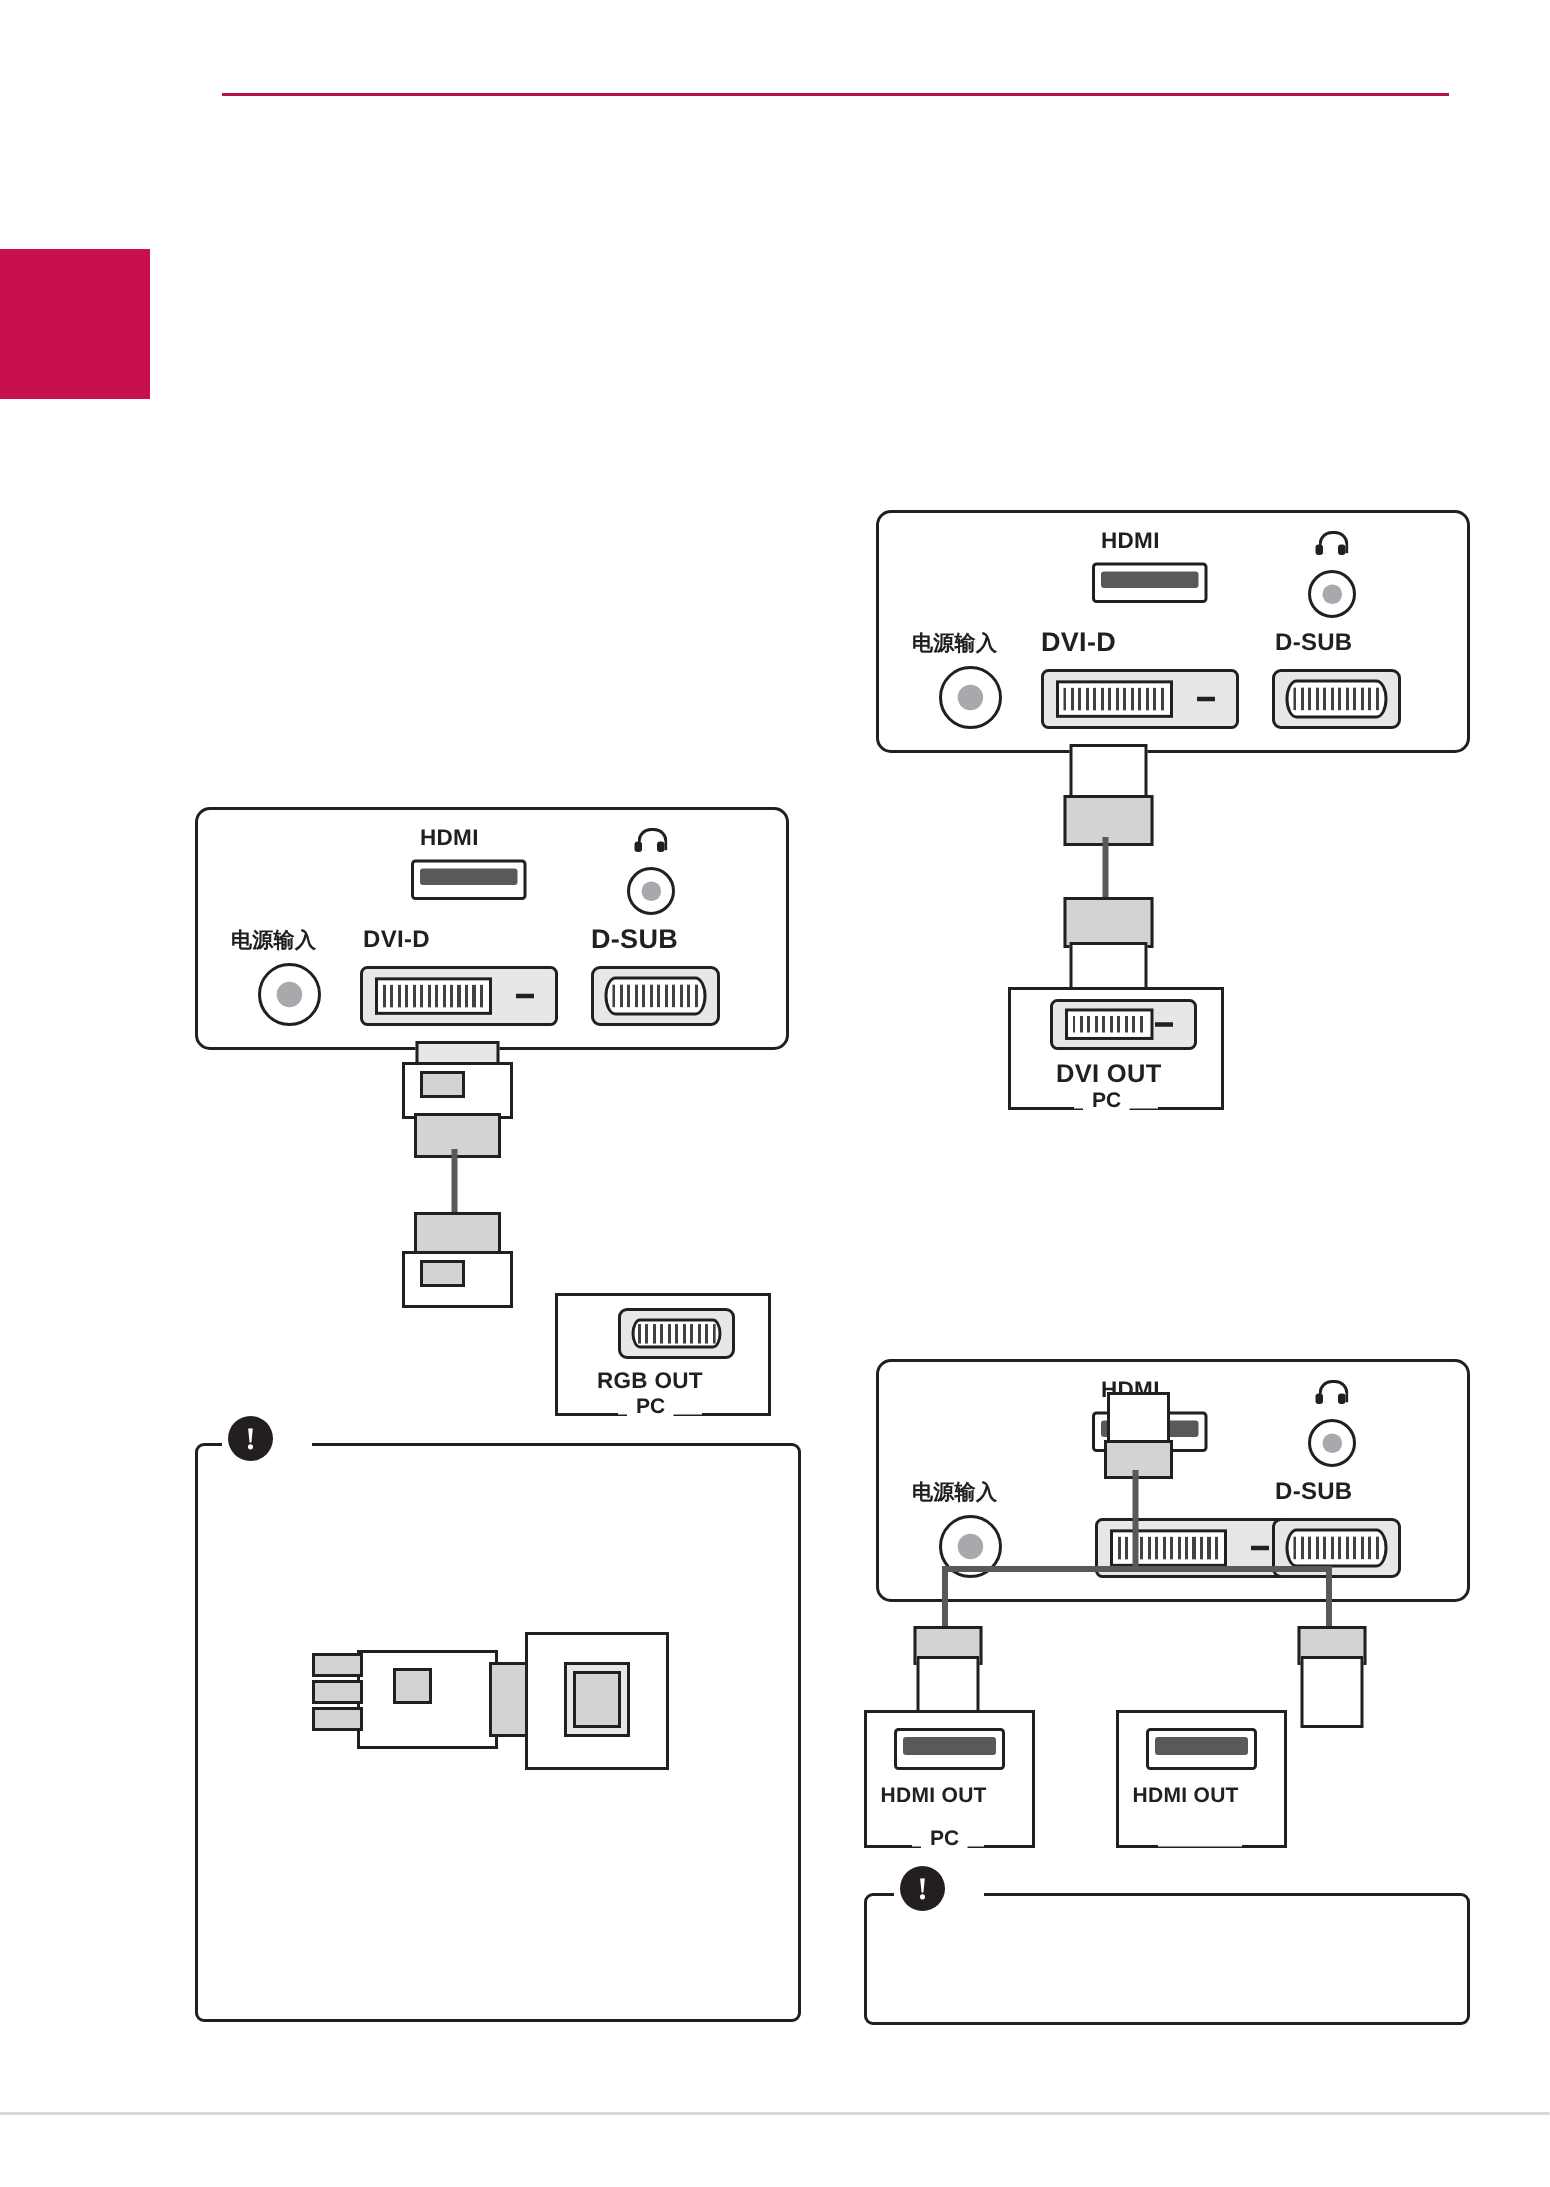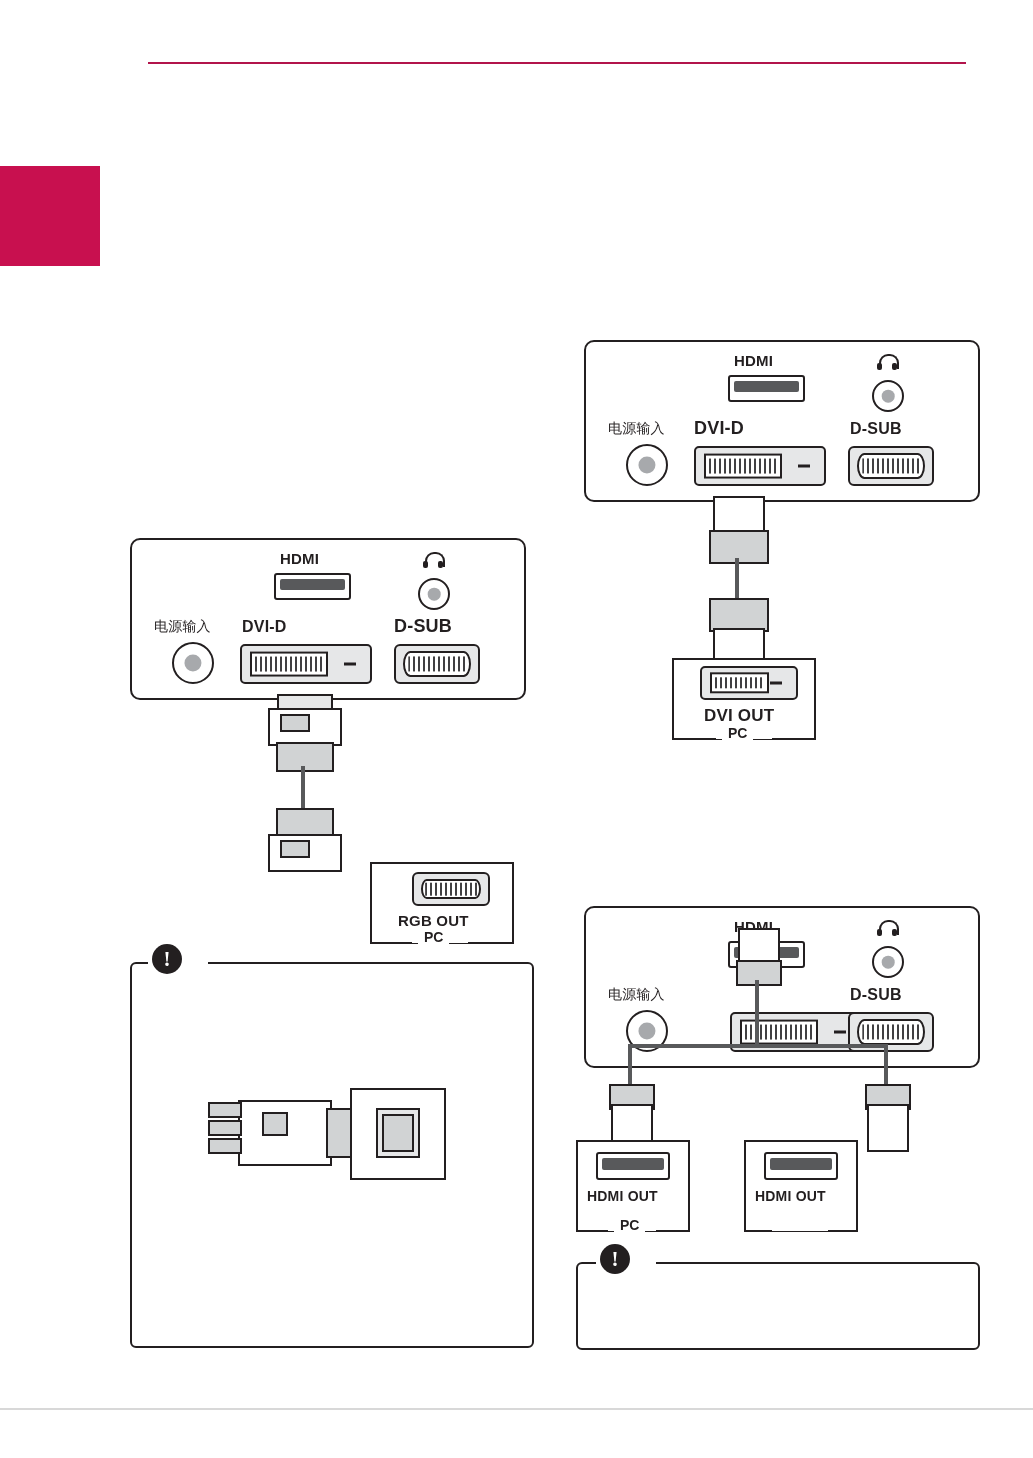--- a/index.html
+++ b/index.html
@@ -28,21 +28,21 @@
 
   
   .panel{
     position:absolute;border:2px solid #231f20;border-radius:10px;
     background:#ffffff;
   }
   .lbl{
     position:absolute;color:#231f20;font-weight:bold;
     letter-spacing:.2px;white-space:nowrap;
   }
-  .lbl.cn{font-weight:normal;}
+  .lbl.cn{font-weight:bold;}
 
   
   .hdmi-port{
     position:absolute;background:#ffffff;border:2px solid #231f20;
     border-radius:3px;
   }
   .hdmi-port::after{
     content:"";position:absolute;left:4px;right:4px;top:4px;bottom:8px;
     background:#58595b;border-radius:2px;
   }

